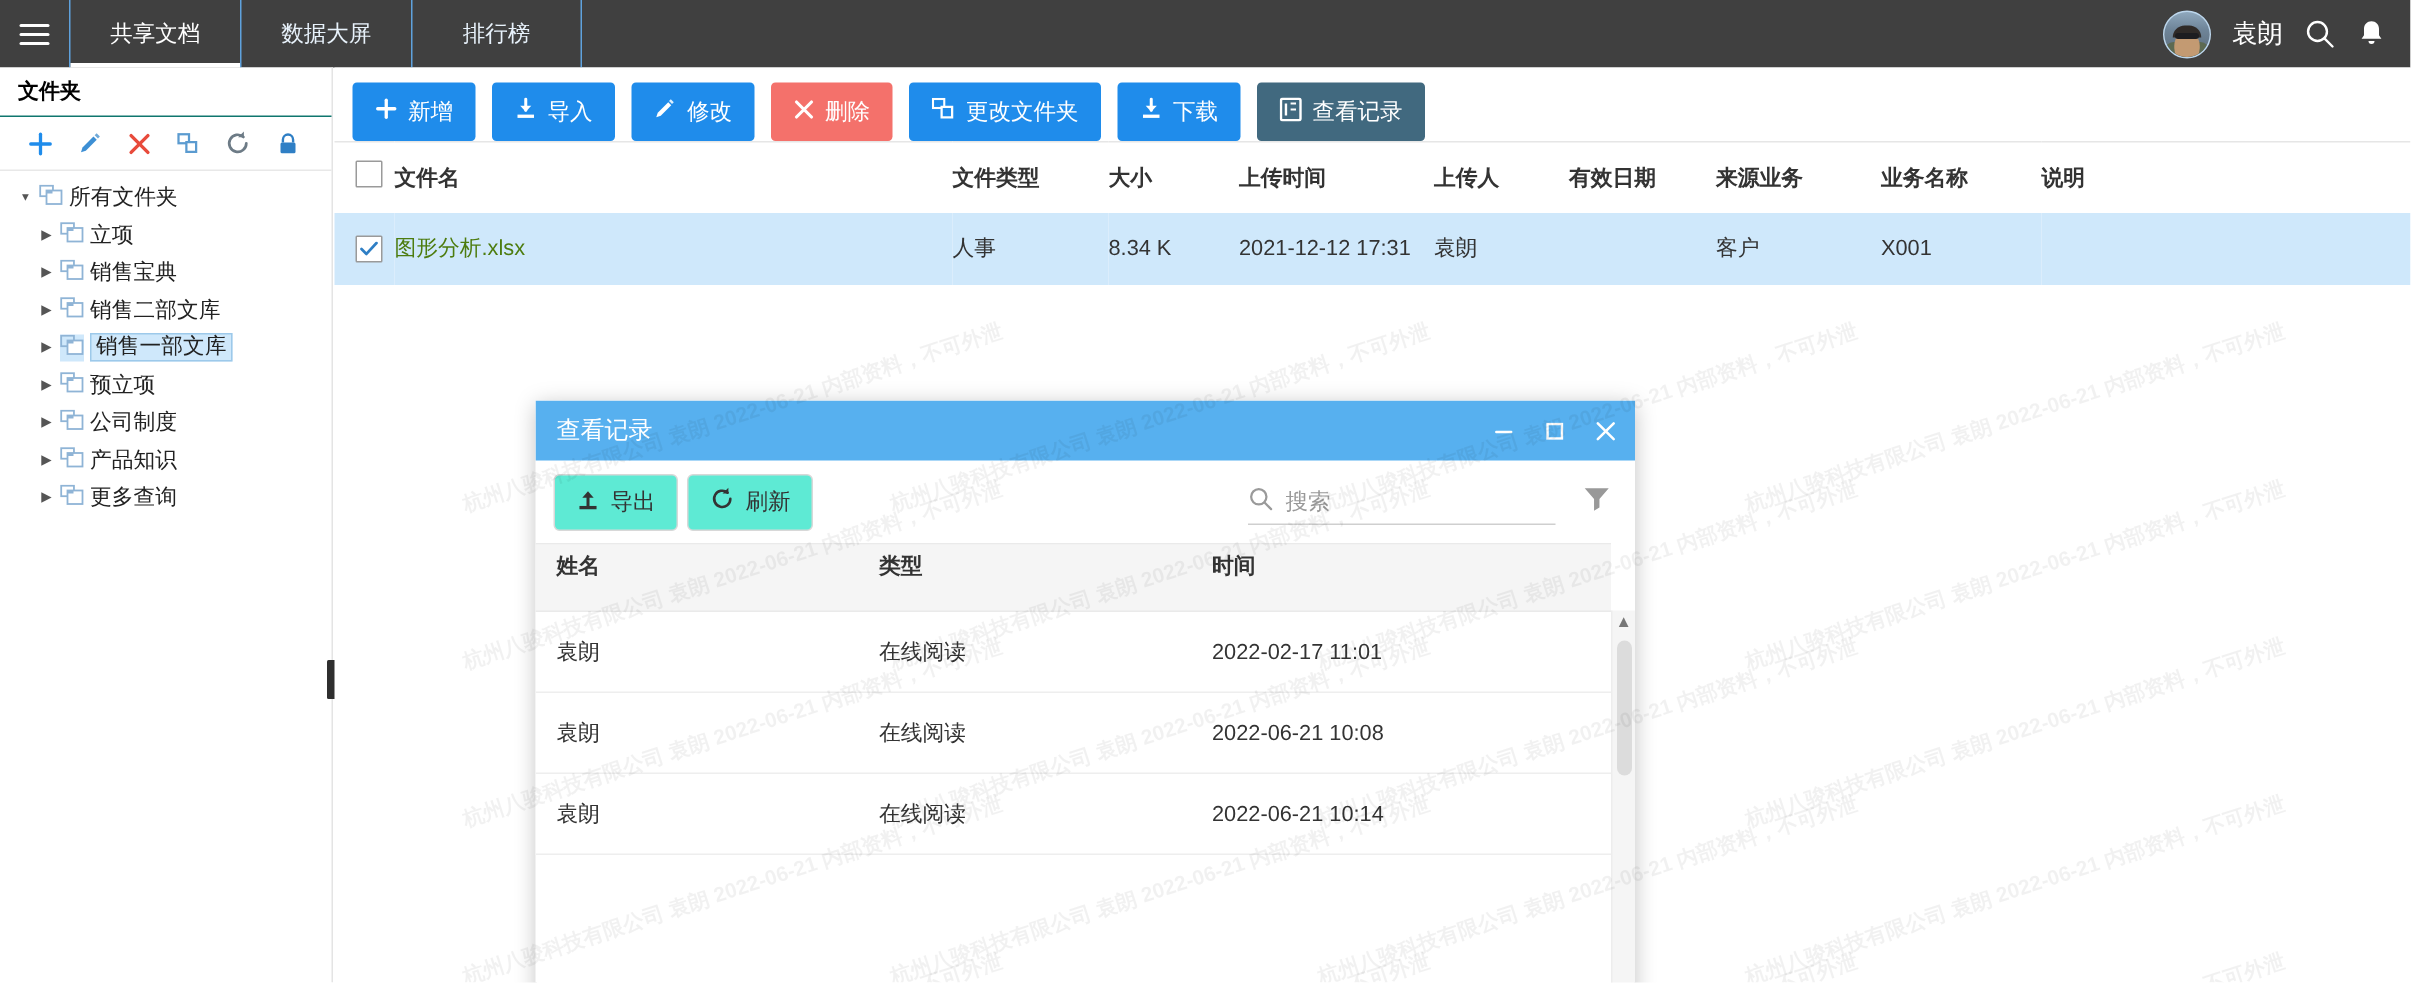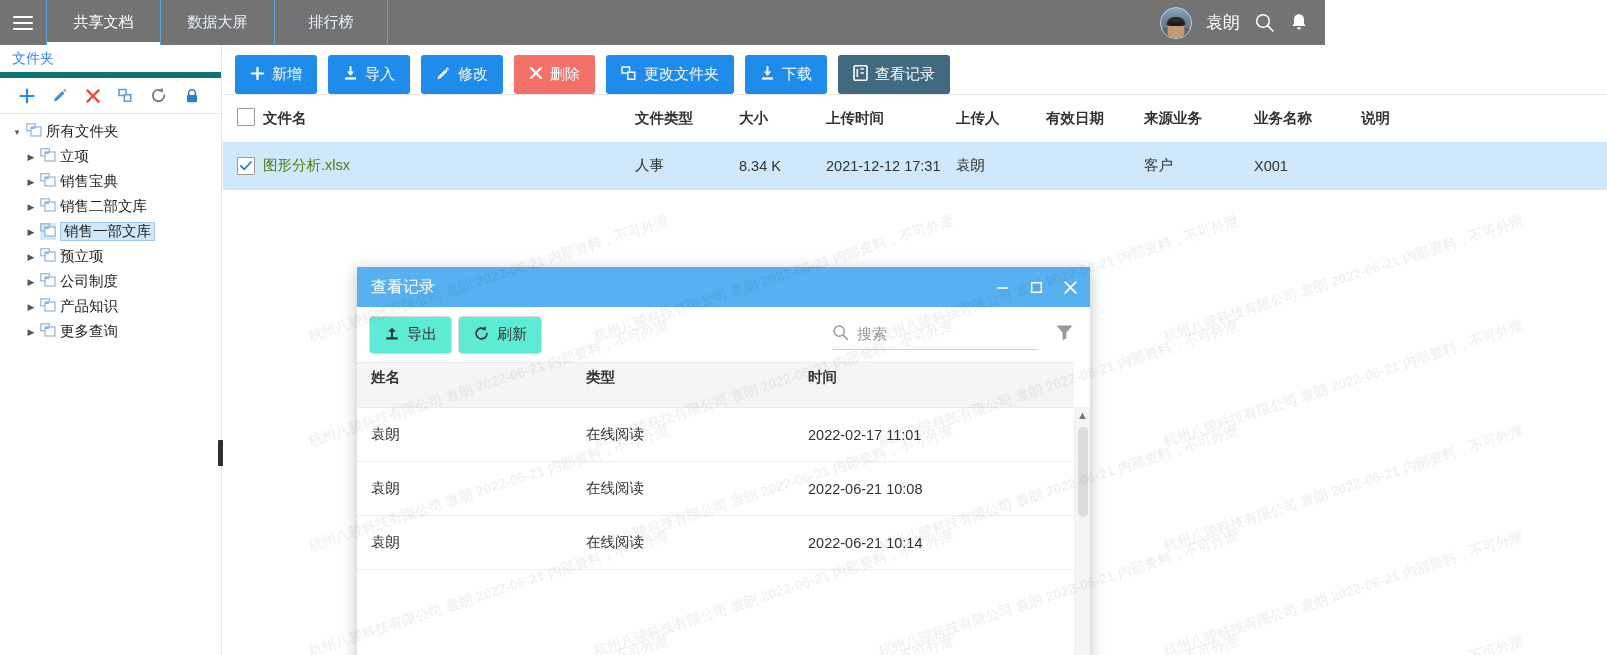--- a/index.html
+++ b/index.html
@@ -7,22 +7,22 @@
     width: 1607px; height: 655px;
     overflow: hidden;
     font-family: "Liberation Sans", "DejaVu Sans", sans-serif;
     background: #fff;
     color: #333;
   }
   #app { position: relative; width: 1607px; height: 655px; overflow: hidden; }
 
   
   .topbar {
-    position: absolute; left: 0; top: 0; width: 1325px; height: 45px;
-    background: #737373;
+    position: absolute; left: 0; top: 0; width: 1607px; height: 45px;
+    background: #404040;
     display: flex; align-items: stretch;
   }
   .hamburger {
     width: 46px; display: flex; flex-direction: column;
     align-items: center; justify-content: center; gap: 4px;
     cursor: pointer;
   }
   .hamburger span { display:block; width: 20px; height: 2px; background: #fff; border-radius: 1px; }
   .nav-tabs { display: flex; align-items: stretch; }
   .nav-tab {
@@ -70,21 +70,21 @@
   .uname { color: #fff; font-size: 17px; }
   .ticon { color: #fff; cursor: pointer; display: flex; align-items: center; }
 
   
   .sidebar {
     position: absolute; left: 0; top: 45px; width: 222px; height: 610px;
     background: #fff; border-right: 1px solid #e4e4e4;
   }
   .side-title {
     height: 33px; display: flex; align-items: center; padding-left: 12px;
-    font-size: 14px; color: #3b82f6; border-bottom: 6px solid #0f766e;
+    font-size: 14px; color: #000000; border-bottom: 1px solid #0f766e; font-weight: bold;
   }
   .side-tools {
     height: 36px; display: flex; align-items: center;
     gap: 0; padding: 0 10px; border-bottom: 1px solid #e8e8e8;
   }
   .side-tools .tool {
     width: 33px; height: 30px; display: flex; align-items: center;
     justify-content: center; cursor: pointer;
   }
   .side-search {

